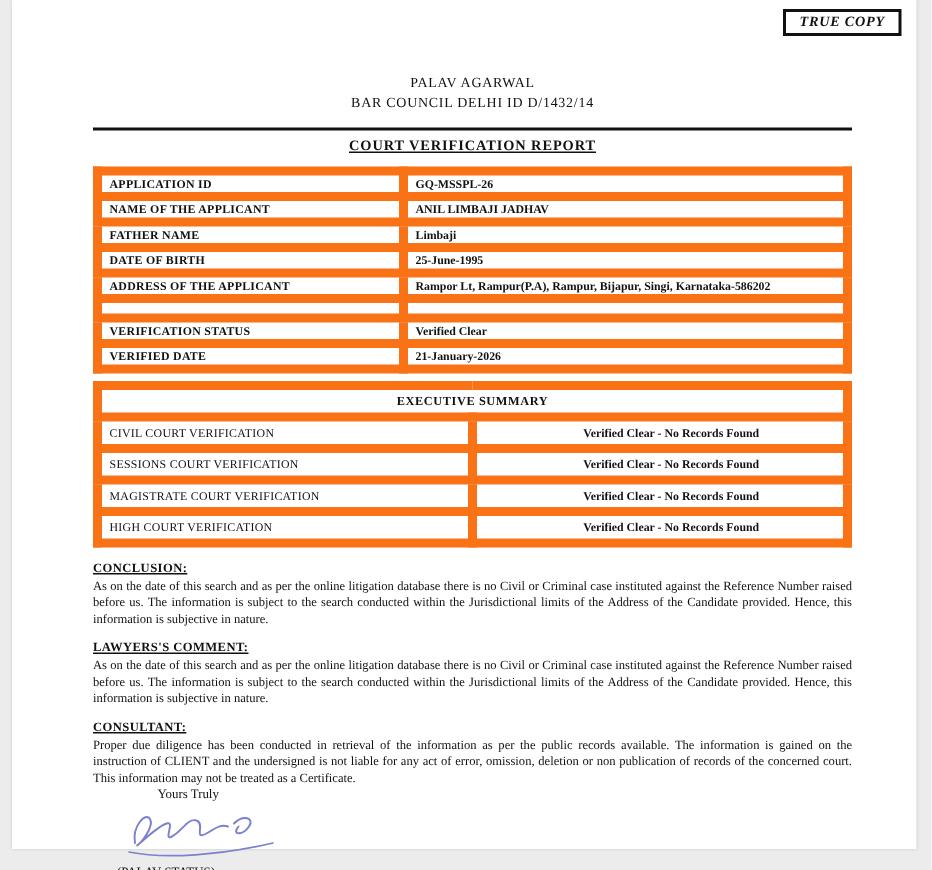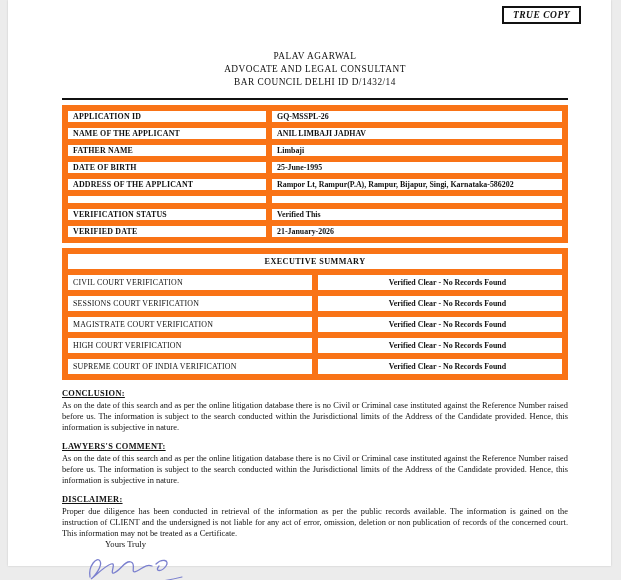--- a/index.html
+++ b/index.html
@@ -24,21 +24,21 @@
   
   .letterhead {
     text-align: center;
     font-size: 9.3px;
     line-height: 13px;
     letter-spacing: 0.5px;
   }
   .letterhead .lh-line { white-space: nowrap; }
   .stamp {
     position: absolute;
-    top: 6px; right: 30px;
+    top: 6px; right: 10px;
     border: 2px solid #111;
     padding: 2px 9px;
     font-weight: bold;
     font-style: italic;
     font-size: 9.5px;
     letter-spacing: 0.5px;
     background: #fff;
   }
   .header-divider {
     border: none;
@@ -122,26 +122,26 @@
 </head>
 <body>
 
 <div class="sheet">
   <div class="content">
 
     <div class="stamp">TRUE COPY</div>
 
     <div class="letterhead">
       <div class="lh-line">PALAV AGARWAL</div>
-      <div class="lh-line">ADVOCATE AND LEGAL CONSULTANT</div>
       <div class="lh-line">BAR COUNCIL DELHI ID D/1432/14</div>
     </div>
 
     <hr class="header-divider">
 
+    <div class="report-title">COURT VERIFICATION REPORT</div>
 
     <table class="details-table">
       <tbody>
         <tr>
           <td class="row-label col-label">APPLICATION ID</td>
           <td class="row-value">GQ-MSSPL-26</td>
         </tr>
         <tr>
           <td class="row-label col-label">NAME OF THE APPLICANT</td>
           <td class="row-value">ANIL LIMBAJI JADHAV</td>
@@ -157,21 +157,21 @@
         <tr>
           <td class="row-label col-label">ADDRESS OF THE APPLICANT</td>
           <td class="row-value">Rampor Lt, Rampur(P.A), Rampur, Bijapur, Singi, Karnataka-586202</td>
         </tr>
         <tr class="empty-row">
           <td class="row-label col-label"></td>
           <td class="row-value"></td>
         </tr>
         <tr>
           <td class="row-label col-label">VERIFICATION STATUS</td>
-          <td class="row-value">Verified This</td>
+          <td class="row-value">Verified Clear</td>
         </tr>
         <tr>
           <td class="row-label col-label">VERIFIED DATE</td>
           <td class="row-value">21-January-2026</td>
         </tr>
       </tbody>
     </table>
 
     <table class="summary-table">
       <tbody>
@@ -185,41 +185,37 @@
         <tr>
           <td class="row-label col-label">SESSIONS COURT VERIFICATION</td>
           <td class="row-value">Verified Clear - No Records Found</td>
         </tr>
         <tr>
           <td class="row-label col-label">MAGISTRATE COURT VERIFICATION</td>
           <td class="row-value">Verified Clear - No Records Found</td>
         </tr>
         <tr>
           <td class="row-label col-label">HIGH COURT VERIFICATION</td>
-          <td class="row-value">Verified Clear - No Records Found</td>
-        </tr>
-        <tr>
-          <td class="row-label col-label">SUPREME COURT OF INDIA VERIFICATION</td>
           <td class="row-value">Verified Clear - No Records Found</td>
         </tr>
       </tbody>
     </table>
 
     <div class="section">
       <div class="section-heading">CONCLUSION:</div>
       <div class="section-body">As on the date of this search and as per the online litigation database there is no Civil or Criminal case instituted against the Reference Number raised before us. The information is subject to the search conducted within the Jurisdictional limits of the Address of the Candidate provided. Hence, this information is subjective in nature.</div>
     </div>
 
     <div class="section">
       <div class="section-heading">LAWYERS'S COMMENT:</div>
       <div class="section-body">As on the date of this search and as per the online litigation database there is no Civil or Criminal case instituted against the Reference Number raised before us. The information is subject to the search conducted within the Jurisdictional limits of the Address of the Candidate provided. Hence, this information is subjective in nature.</div>
     </div>
 
     <div class="section">
-      <div class="section-heading">DISCLAIMER:</div>
+      <div class="section-heading">CONSULTANT:</div>
       <div class="section-body">Proper due diligence has been conducted in retrieval of the information as per the public records available. The information is gained on the instruction of CLIENT and the undersigned is not liable for any act of error, omission, deletion or non publication of records of the concerned court. This information may not be treated as a Certificate.</div>
     </div>
 
     <div class="closing">
       <div class="salutation">Yours Truly</div>
       <div class="signature-wrap">
         <svg width="110" height="36" viewBox="0 0 110 36">
           <g fill="none" stroke="#7b80cf" stroke-width="1.3" stroke-linecap="round">
             <path d="M8 24 C6 13 15 3 18 8 C21 13 12 24 9 26 C14 22 23 13 29 11 C35 9 27 22 32 20 C39 17 43 7 49 9 C55 11 47 22 55 18 C61 15 64 11 70 13"></path>
             <path d="M74 11 C80 5 88 7 84 13 C80 19 72 19 77 13"></path>

